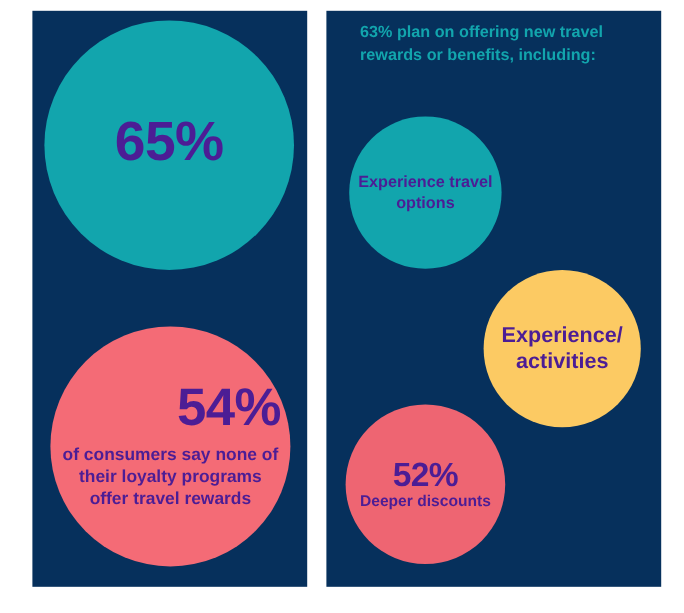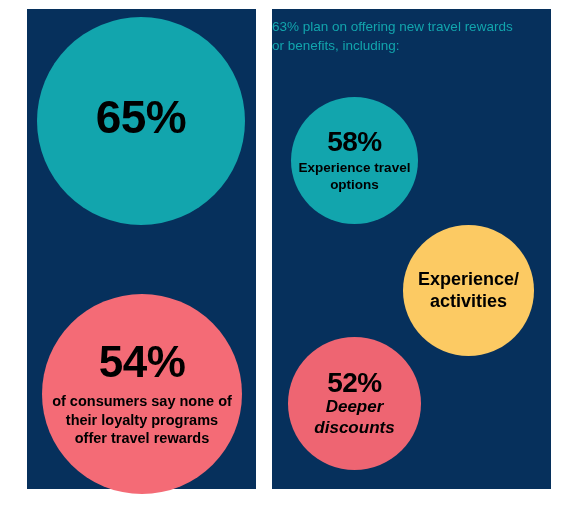--- a/index.html
+++ b/index.html
@@ -36,21 +36,21 @@
     height: 480px;
   }
   .circle {
     position: absolute;
     border-radius: 50%;
     display: flex;
     flex-direction: column;
     align-items: center;
     justify-content: center;
     text-align: center;
-    color: #000000;
+    color: #4c1d95;
     box-sizing: border-box;
   }
   .circle .pct {
     font-weight: bold;
     line-height: 1;
     letter-spacing: -0.5px;
   }
   .circle .cap {
     font-weight: bold;
   }
@@ -67,44 +67,45 @@
   #circle-65 .pct {
     font-size: 46px;
     margin-bottom: 9px;
   }
   #circle-65 .cap {
     font-size: 15.5px;
     line-height: 1.28;
   }
   #circle-54 {
     left: 15px;
-    top: 285px;
+    top: 263px;
     width: 200px;
     height: 200px;
     background: #f46b76;
     padding: 0 8px;
+    align-items: flex-end;
   }
   #circle-54 .pct {
     font-size: 44px;
     margin-bottom: 8px;
   }
   #circle-54 .cap {
     font-size: 14.5px;
     line-height: 1.3;
   }
 
   
   #right-header {
     position: absolute;
-    left: 0;
+    left: 28px;
     top: 9px;
     width: 248px;
     color: #12a5ad;
     font-size: 13.5px;
-    font-weight: normal;
+    font-weight: bold;
     line-height: 1.38;
   }
   #circle-58 {
     left: 19px;
     top: 88px;
     width: 127px;
     height: 127px;
     background: #12a5ad;
     padding: 0 3px;
   }
@@ -137,23 +138,22 @@
     top: 328px;
     width: 133px;
     height: 133px;
     background: #ee6572;
     padding: 0 3px;
   }
   #circle-52 .pct {
     font-size: 28px;
   }
   #circle-52 .cap {
-    font-size: 17px;
+    font-size: 13px;
     line-height: 1.22;
-    font-style: italic;
   }
 </style>
 </head>
 <body>
 
 <div id="infographic">
 
   <div class="panel" id="panel-left">
 
     <div class="circle" id="circle-65">
@@ -165,21 +165,20 @@
       <div class="cap">of consumers say none of their loyalty programs offer travel rewards</div>
     </div>
 
   </div>
 
   <div class="panel" id="panel-right">
 
     <div id="right-header">63% plan on offering new travel rewards or benefits, including:</div>
 
     <div class="circle" id="circle-58">
-      <div class="pct">58%</div>
       <div class="cap">Experience travel options</div>
     </div>
 
     <div class="circle" id="circle-57">
       <div class="cap">Experience/ activities</div>
     </div>
 
     <div class="circle" id="circle-52">
       <div class="pct">52%</div>
       <div class="cap">Deeper discounts</div>

